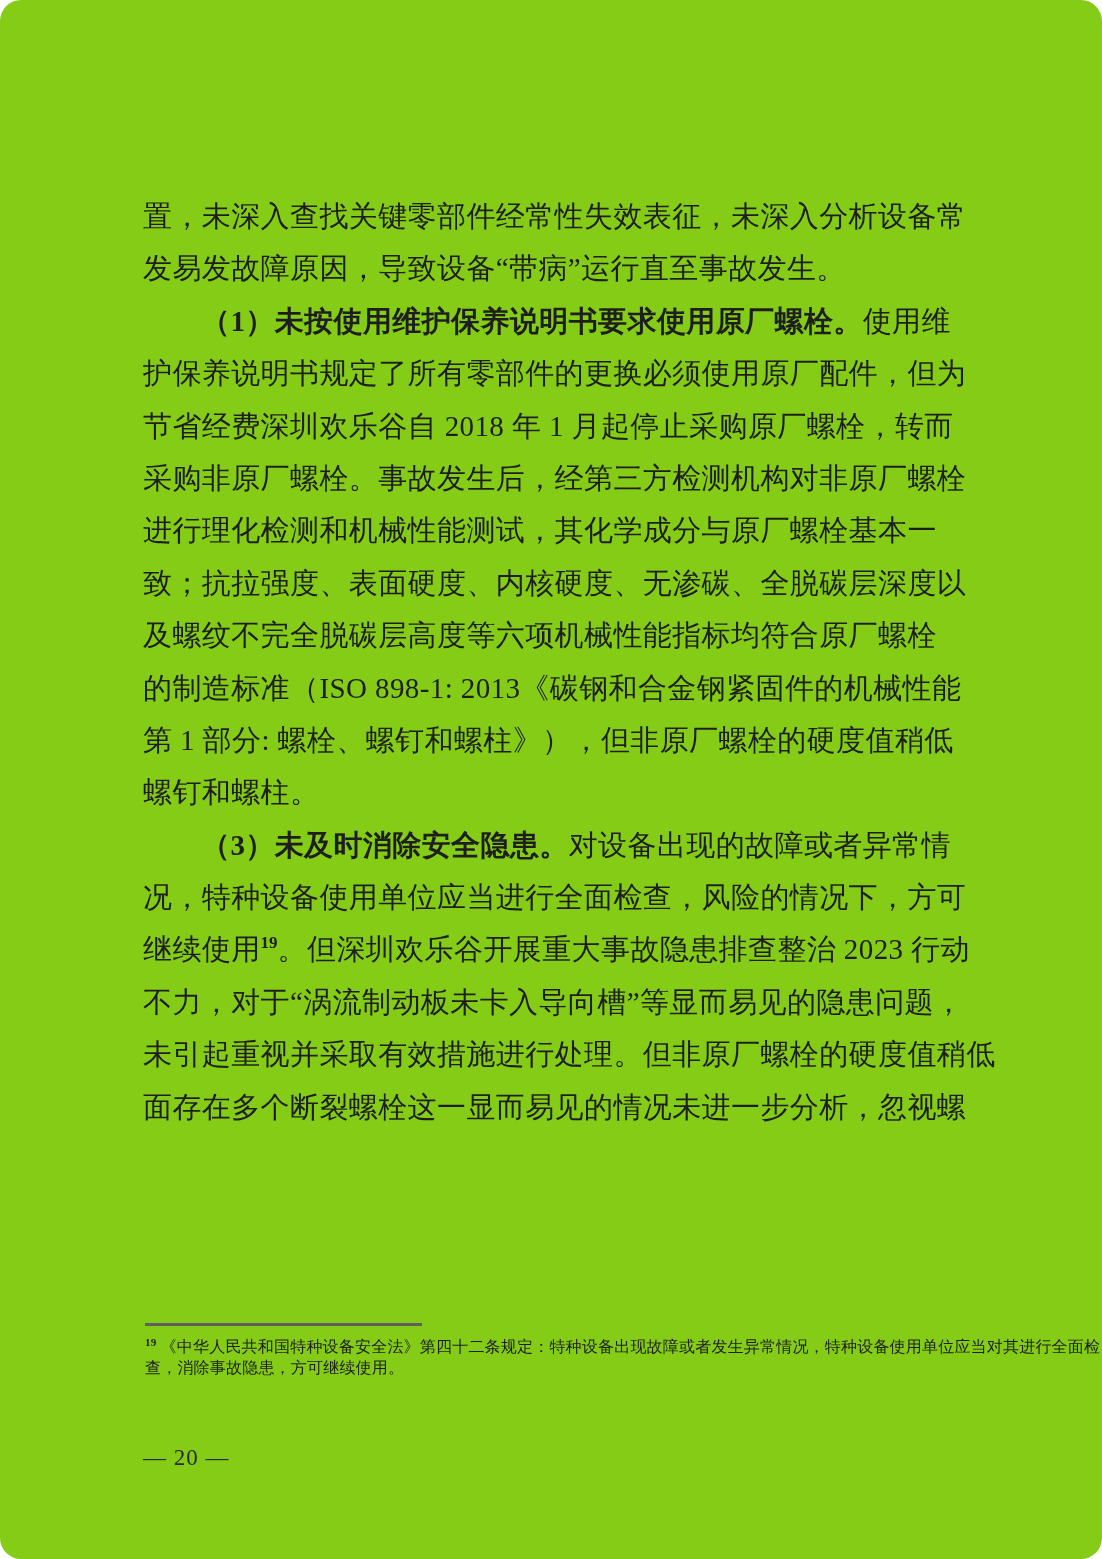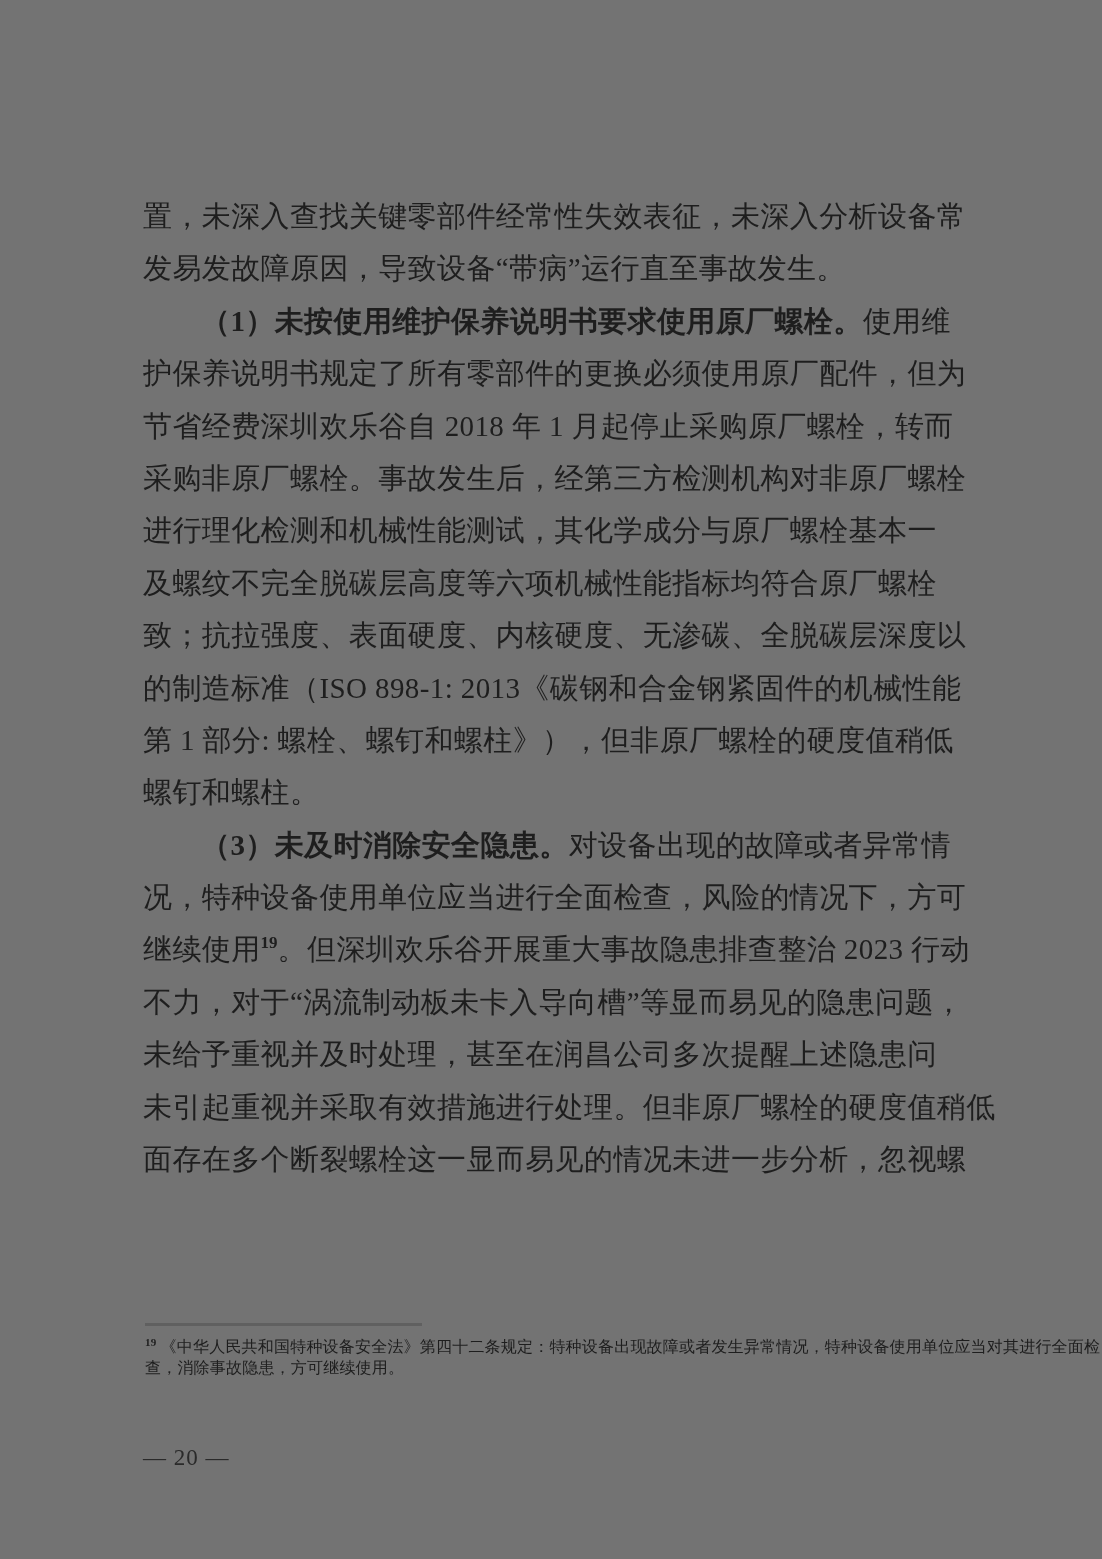--- a/index.html
+++ b/index.html
@@ -4,24 +4,25 @@
 <style>
   html, body {
     margin: 0;
     padding: 0;
     background: #ffffff;
   }
   .page {
     position: relative;
     width: 1102px;
     height: 1559px;
-    background: #737373;
+    background: #84cc16;
     overflow: hidden;
     font-family: "Liberation Serif", "DejaVu Serif", serif;
     color: #1e1e1e;
+    border-radius: 21px;
   }
   .body-text {
     position: absolute;
     left: 143px;
     top: 190px;
     width: 832px;
   }
   .paragraph { margin: 0; }
   .bodyline {
     height: 52.4px;
@@ -83,32 +84,31 @@
       <div class="paragraph">
         <div class="bodyline"><span>置，未深入查找关键零部件经常性失效表征，未深入分析设备常</span></div>
         <div class="bodyline"><span>发易发故障原因，导致设备“带病”运行直至事故发生。</span></div>
       </div>
       <div class="paragraph">
         <div class="bodyline indent"><span class="seg-bold">（1）未按使用维护保养说明书要求使用原厂螺栓。</span><span>使用维</span></div>
         <div class="bodyline"><span>护保养说明书规定了所有零部件的更换必须使用原厂配件，但为</span></div>
         <div class="bodyline"><span>节省经费深圳欢乐谷自 2018 年 1 月起停止采购原厂螺栓，转而</span></div>
         <div class="bodyline"><span>采购非原厂螺栓。事故发生后，经第三方检测机构对非原厂螺栓</span></div>
         <div class="bodyline"><span>进行理化检测和机械性能测试，其化学成分与原厂螺栓基本一</span></div>
+        <div class="bodyline"><span>致；抗拉强度、表面硬度、内核硬度、无渗碳、全脱碳层深度以</span></div>
         <div class="bodyline"><span>及螺纹不完全脱碳层高度等六项机械性能指标均符合原厂螺栓</span></div>
-        <div class="bodyline"><span>致；抗拉强度、表面硬度、内核硬度、无渗碳、全脱碳层深度以</span></div>
         <div class="bodyline"><span>的制造标准（ISO 898-1: 2013《碳钢和合金钢紧固件的机械性能</span></div>
         <div class="bodyline"><span>第 1 部分: 螺栓、螺钉和螺柱》），但非原厂螺栓的硬度值稍低</span></div>
         <div class="bodyline"><span>螺钉和螺柱。</span></div>
       </div>
       <div class="paragraph">
         <div class="bodyline indent"><span class="seg-bold">（3）未及时消除安全隐患。</span><span>对设备出现的故障或者异常情</span></div>
         <div class="bodyline"><span>况，特种设备使用单位应当进行全面检查，风险的情况下，方可</span></div>
         <div class="bodyline"><span>继续使用</span><span class="seg-sup">19</span><span>。但深圳欢乐谷开展重大事故隐患排查整治 2023 行动</span></div>
         <div class="bodyline"><span>不力，对于“涡流制动板未卡入导向槽”等显而易见的隐患问题，</span></div>
-        <div class="bodyline"><span>未给予重视并及时处理，甚至在润昌公司多次提醒上述隐患问</span></div>
         <div class="bodyline"><span>未引起重视并采取有效措施进行处理。但非原厂螺栓的硬度值稍低</span></div>
         <div class="bodyline"><span>面存在多个断裂螺栓这一显而易见的情况未进一步分析，忽视螺</span></div>
       </div>
     </div>
   <div class="footnote-sep"></div>
   <div class="footnote" id="footnote">
       <div class="fnline"><span class="seg-sup">19</span><span> 《中华人民共和国特种设备安全法》第四十二条规定：特种设备出现故障或者发生异常情况，特种设备使用单位应当对其进行全面检</span></div>
       <div class="fnline"><span>查，消除事故隐患，方可继续使用。</span></div>
     </div>
   <div class="page-number">— 20 —</div>

